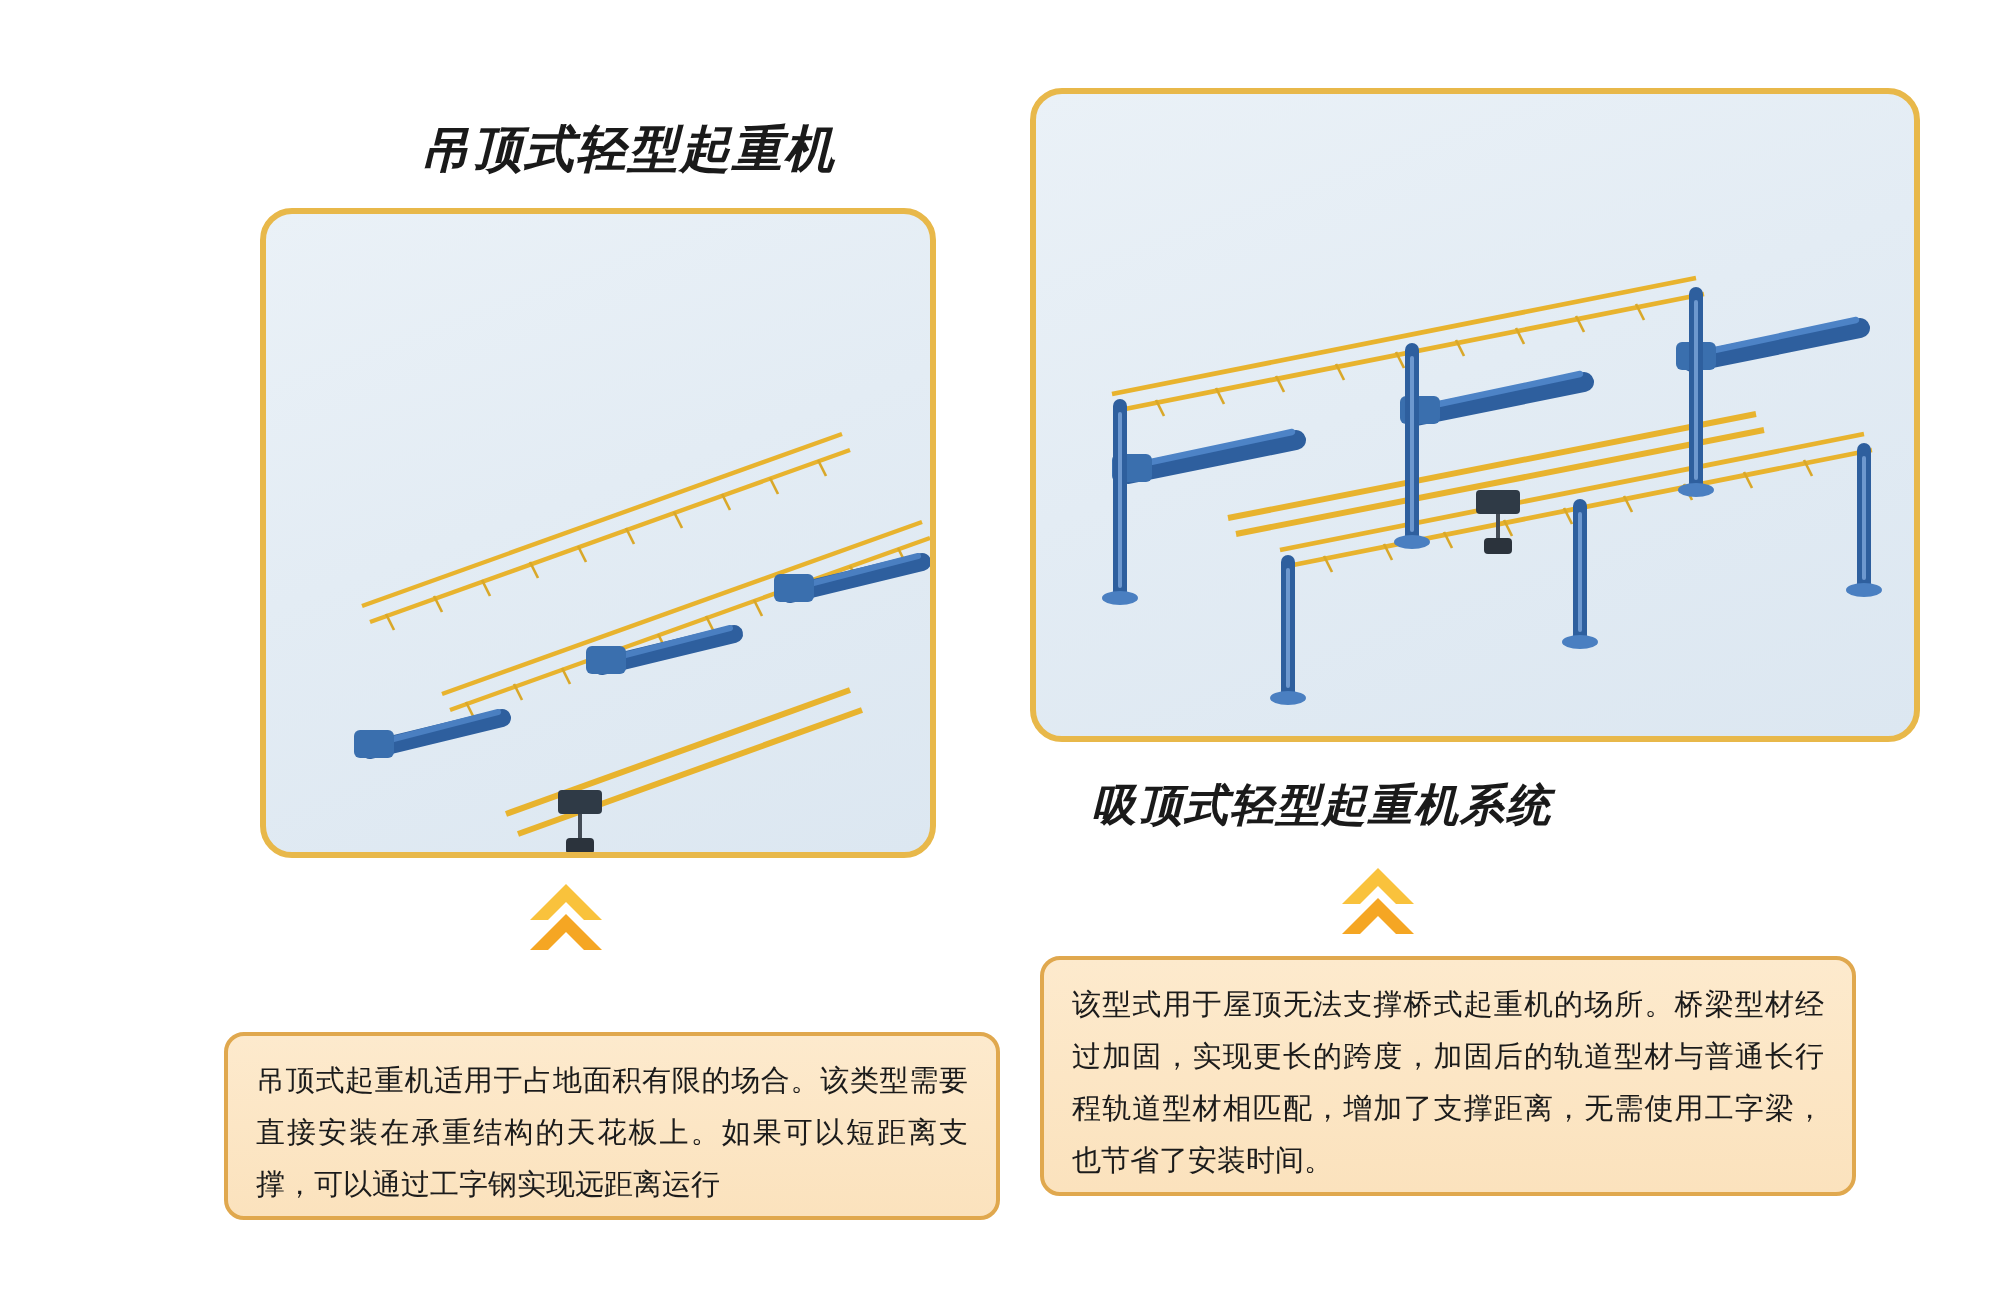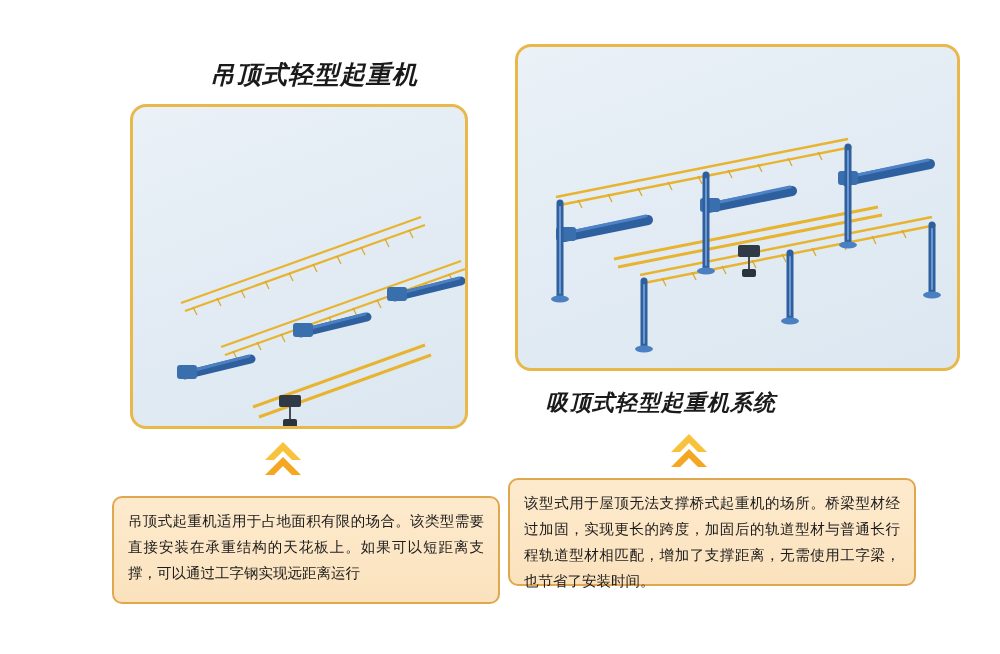--- a/index.html
+++ b/index.html
@@ -75,29 +75,29 @@
     background: linear-gradient(180deg, #fdeacd 0%, #fbe2bd 100%);
     box-sizing: border-box;
     color: #1b1b1b;
     font-size: 14.5px;
     line-height: 26px;
     padding: 10px 14px 10px 14px;
     text-align: justify;
   }
   #caption-left {
     left: 112px;
-    top: 496px;
+    top: 516px;
     width: 388px;
-    height: 108px;
+    height: 94px;
   }
   #caption-right {
-    left: 508px;
+    left: 520px;
     top: 478px;
     width: 408px;
-    height: 108px;
+    height: 120px;
   }
 </style>
 </head>
 <body>
 
 <div class="title" id="title-left">吊顶式轻型起重机</div>
 
 <div class="img-frame" id="frame-left">
   <svg width="338" height="325" viewBox="0 0 338 325">
 

